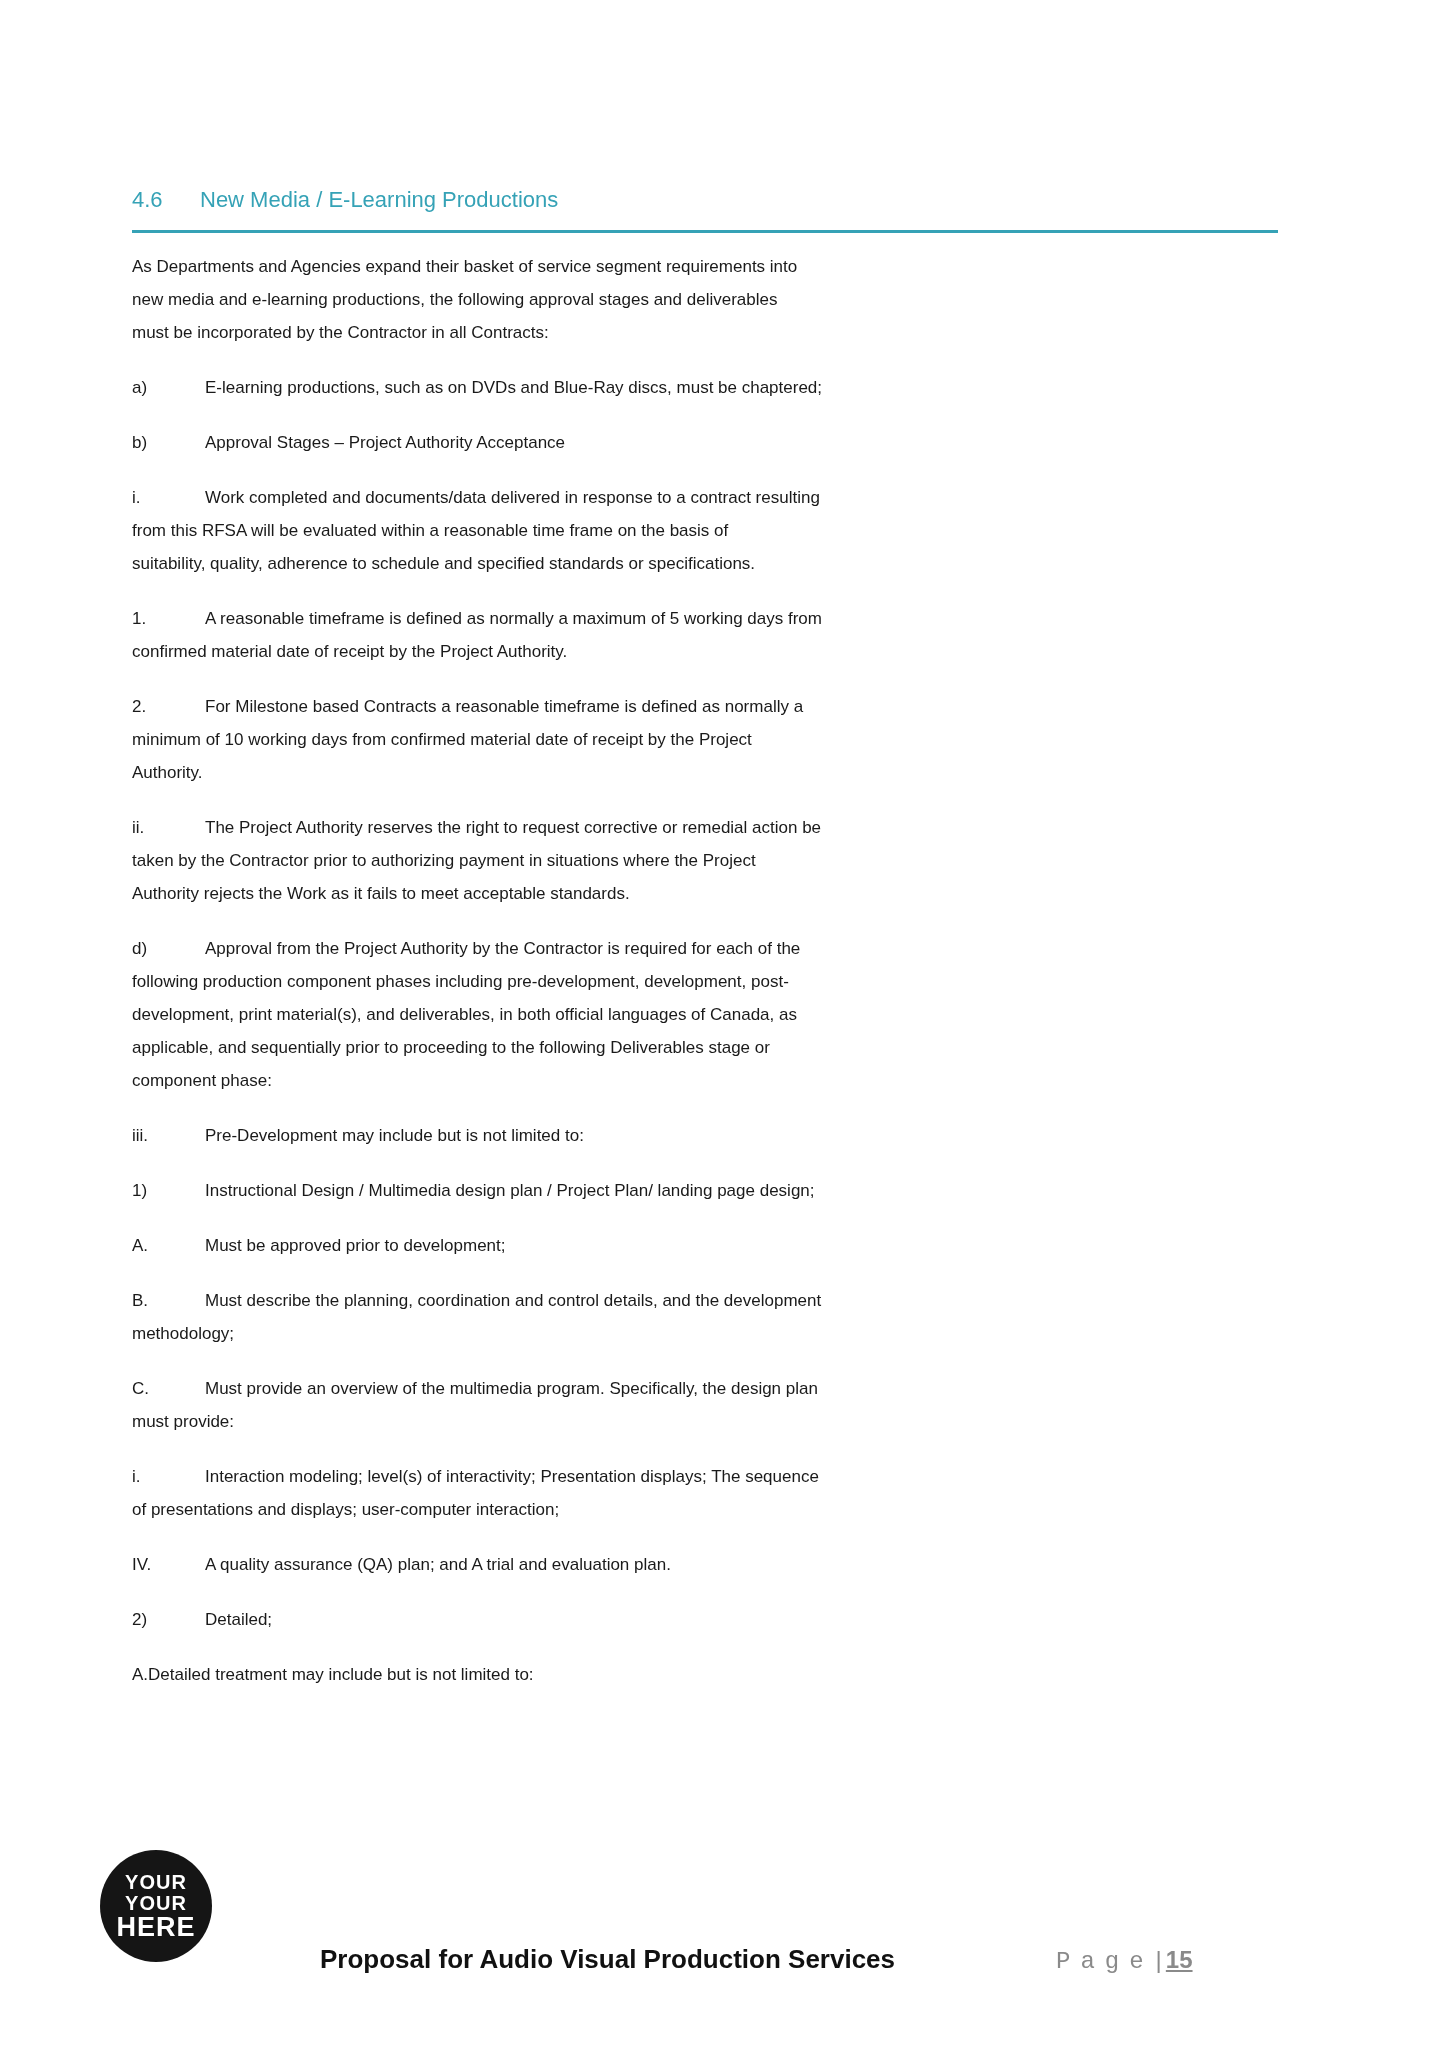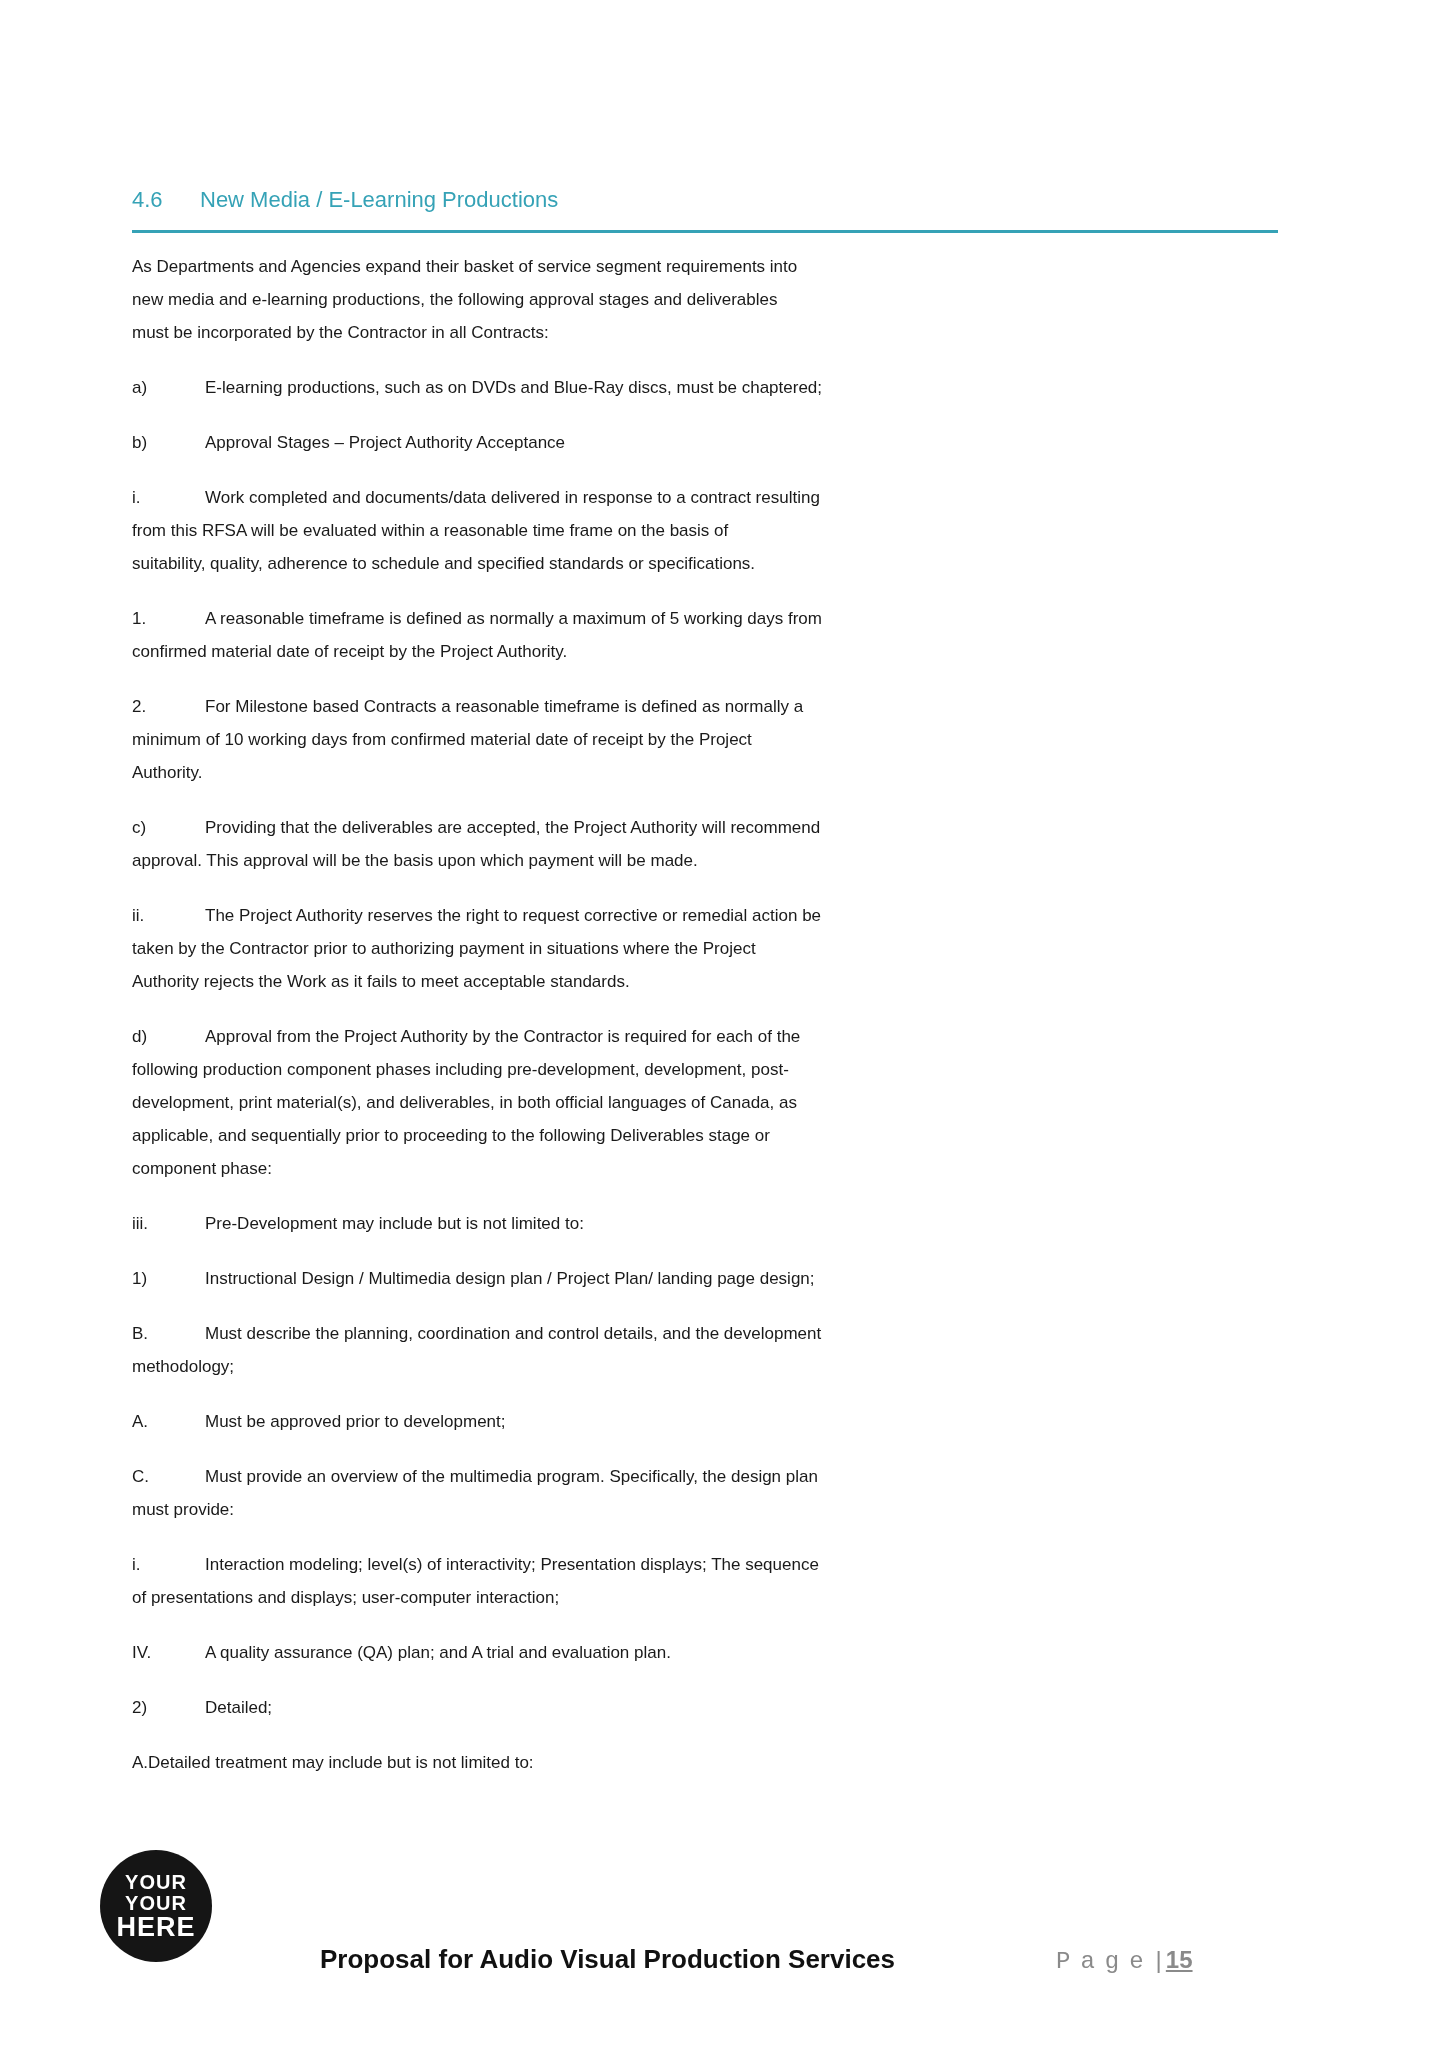--- a/index.html
+++ b/index.html
@@ -107,24 +107,20 @@
     <span class="marker">1.</span><span class="ptext">A reasonable timeframe is defined as normally a maximum of 5 working days from
 confirmed material date of receipt by the Project Authority.</span>
   </p>
 
   <p class="para">
     <span class="marker">2.</span><span class="ptext">For Milestone based Contracts a reasonable timeframe is defined as normally a
 minimum of 10 working days from confirmed material date of receipt by the Project
 Authority.</span>
   </p>
 
-  <p class="para">
-    <span class="marker">c)</span><span class="ptext">Providing that the deliverables are accepted, the Project Authority will recommend
-approval. This approval will be the basis upon which payment will be made.</span>
-  </p>
 
   <p class="para">
     <span class="marker">ii.</span><span class="ptext">The Project Authority reserves the right to request corrective or remedial action be
 taken by the Contractor prior to authorizing payment in situations where the Project
 Authority rejects the Work as it fails to meet acceptable standards.</span>
   </p>
 
   <p class="para">
     <span class="marker">d)</span><span class="ptext">Approval from the Project Authority by the Contractor is required for each of the
 following production component phases including pre-development, development, post-
@@ -135,26 +131,26 @@
 
   <p class="para">
     <span class="marker">iii.</span><span class="ptext">Pre-Development may include but is not limited to:</span>
   </p>
 
   <p class="para">
     <span class="marker">1)</span><span class="ptext">Instructional Design / Multimedia design plan / Project Plan/ landing page design;</span>
   </p>
 
   <p class="para">
-    <span class="marker">B.</span><span class="ptext">Must describe the planning, coordination and control details, and the development
-methodology;</span>
+    <span class="marker">A.</span><span class="ptext">Must be approved prior to development;</span>
   </p>
 
   <p class="para">
-    <span class="marker">A.</span><span class="ptext">Must be approved prior to development;</span>
+    <span class="marker">B.</span><span class="ptext">Must describe the planning, coordination and control details, and the development
+methodology;</span>
   </p>
 
   <p class="para">
     <span class="marker">C.</span><span class="ptext">Must provide an overview of the multimedia program. Specifically, the design plan
 must provide:</span>
   </p>
 
   <p class="para">
     <span class="marker">i.</span><span class="ptext">Interaction modeling; level(s) of interactivity; Presentation displays; The sequence
 of presentations and displays; user-computer interaction;</span>

